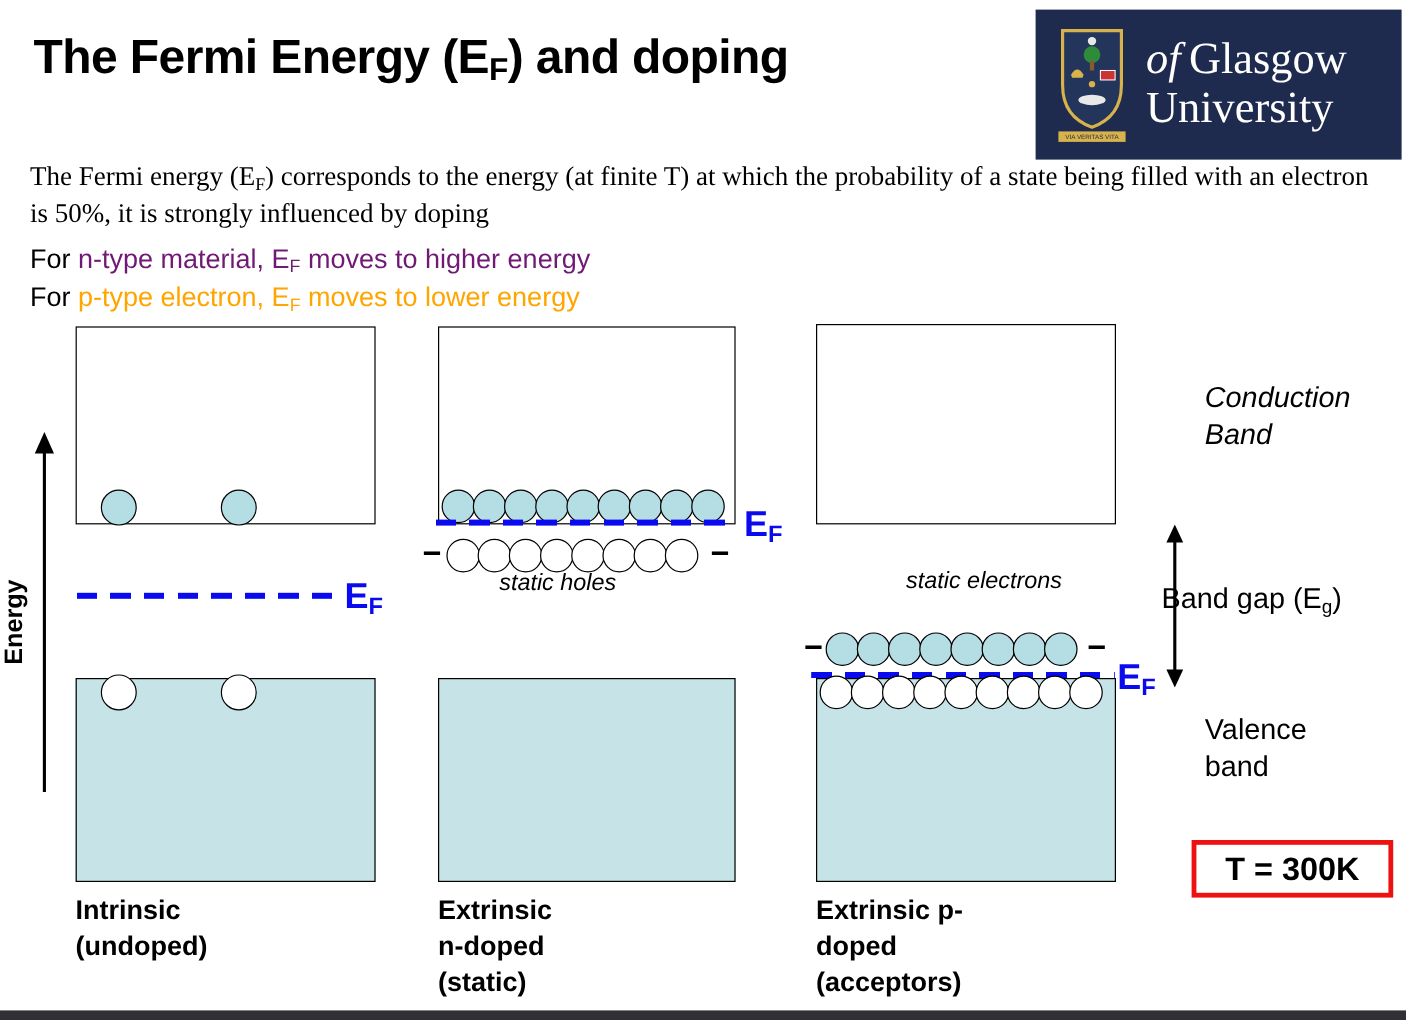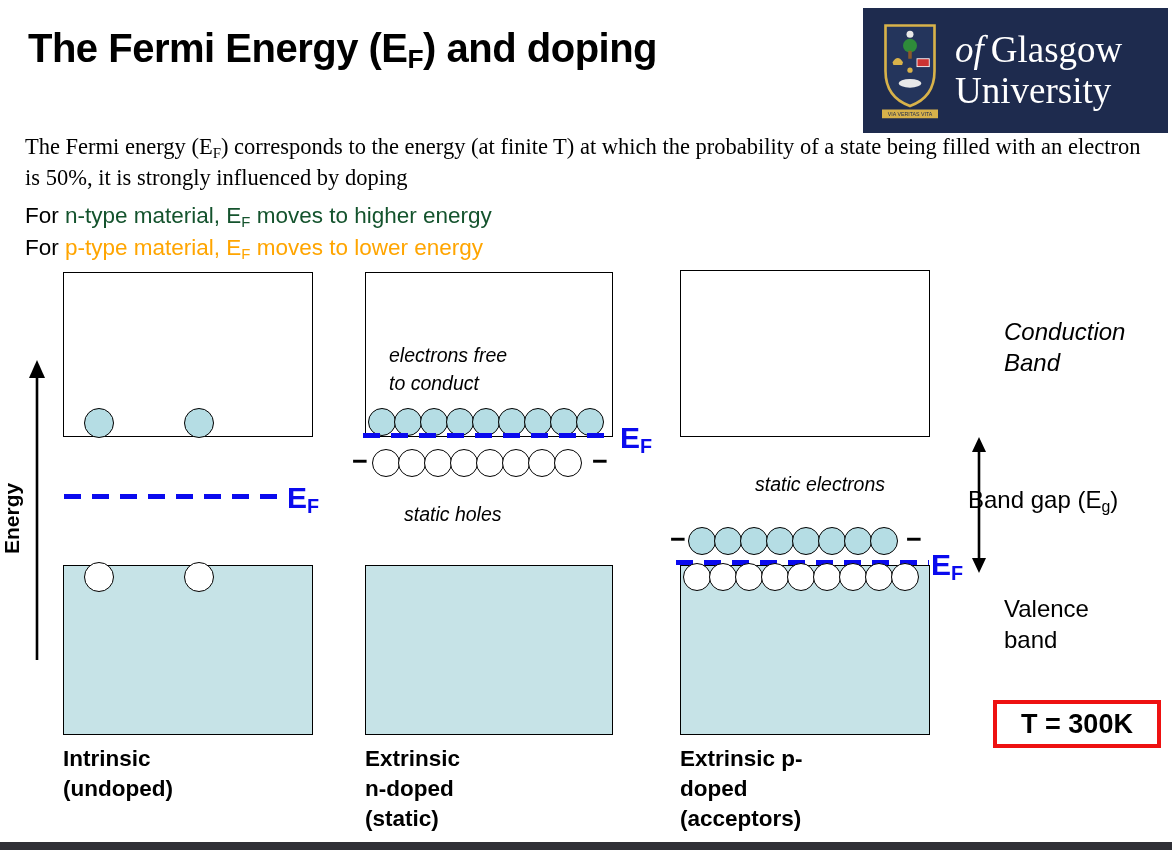--- a/index.html
+++ b/index.html
@@ -17,21 +17,21 @@
           display:flex; align-items:center; gap:10px; padding:5px 8px 5px 12px; }
   .crest { flex:0 0 auto; }
   .logo-text { color:#fff; font-family:"Liberation Serif", serif; font-size:37px; line-height:1.1; }
   .logo-text .of { font-style:italic; margin-right:7px; }
 
   
   .intro { position:absolute; left:25px; top:131px; width:1118px; font-size:22.5px; line-height:31px;font-family:Liberation Serif, serif; }
   .for-line { position:absolute; left:25px; font-size:22.5px; }
   .for-n { top:203px; }
   .for-p { top:235px; }
-  .ntype { color:#14532d;text-align:center; }
+  .ntype { color:#701a75;text-align:center; }
   .ptype { color:#ffa500; }
 
   
   .energy-axis { position:absolute; left:20px; top:360px; }
   .energy-label { position:absolute; left:0px; top:458px; height:120px; writing-mode:vertical-rl;
                   transform:rotate(180deg); font-weight:bold; font-size:21px; text-align:center; }
 
   
   .band { position:absolute; border:1.6px solid #000; }
   .cb { background:#fff; }
@@ -73,21 +73,21 @@
   .ef-label { position:absolute; color:#0a0aee; font-weight:bold; font-size:30px; }
   #ef1-label { left:287px; top:481px; }
   #ef2-label { left:620px; top:421px; }
   #ef3-label { left:931px; top:548px; }
 
   
   .note { position:absolute; font-style:italic; font-size:19.5px; line-height:28px; white-space:pre-line; }
   #note2 { left:389px; top:341px; }
   #note3 { left:701px; top:610px; }
   .static-label { position:absolute; font-style:italic; font-size:19.5px; }
-  #static-holes-label     { left:404px; top:475px;margin-top:28px; }
+  #static-holes-label     { left:416px; top:475px; }
   #static-electrons-label { left:755px; top:473px; }
 
   
   .caption { position:absolute; font-weight:bold; font-size:22.5px; line-height:30px;
              text-align:left; white-space:pre-line; }
   #cap1 { left:63px;  top:744px; width:250px; }
   #cap2 { left:365px; top:744px; width:248px; }
   #cap3 { left:680px; top:744px; width:250px; }
 
   
@@ -126,21 +126,21 @@
     <div class="logo-text">
       <div><span class="of">of</span><span>Glasgow</span></div>
       <div>University</div>
     </div>
   </div>
 
   <p class="intro"><span>The Fermi energy (E</span><sub>F</sub><span>) corresponds to the energy (at finite T) at which the probability of a state being filled with an electron is 50%, it is strongly influenced by doping</span></p>
 
   <p class="for-line for-n"><span>For </span><span class="ntype"><span>n-type material, E</span><sub>F</sub><span> moves to higher energy</span></span></p>
 
-  <p class="for-line for-p"><span>For </span><span class="ptype"><span>p-type material, E</span><sub>F</sub><span> moves to lower energy</span></span></p>
+  <p class="for-line for-p"><span>For </span><span class="ptype"><span>p-type electron, E</span><sub>F</sub><span> moves to lower energy</span></span></p>
 
   <svg class="energy-axis" width="34" height="302" viewBox="0 0 34 302">
     <line x1="17" y1="300" x2="17" y2="14" stroke="#000" stroke-width="2.6"></line>
     <polygon points="17,0 9,18 25,18" fill="#000"></polygon>
   </svg>
   <div class="energy-label">Energy</div>
 
   <div class="band cb" id="cb1"></div>
   <div class="spread big" id="cb1-electrons">
     <div class="circle electron"></div>
@@ -150,22 +150,20 @@
   <span class="ef-label" id="ef1-label"><span>E</span><sub>F</sub></span>
   <div class="band vb" id="vb1"></div>
   <div class="spread big" id="vb1-holes">
     <div class="circle hole"></div>
   <div class="circle hole"></div>
     </div>
   <div class="caption" id="cap1">Intrinsic
 (undoped)</div>
 
   <div class="band cb" id="cb2"></div>
-  <div class="note" id="note2">electrons free
-to conduct</div>
   <div class="packed" id="row2-electrons">
     <div class="circle electron"></div>
   <div class="circle electron"></div>
       <div class="circle electron"></div>
       <div class="circle electron"></div>
       <div class="circle electron"></div>
       <div class="circle electron"></div>
       <div class="circle electron"></div>
       <div class="circle electron"></div>
       <div class="circle electron"></div>

